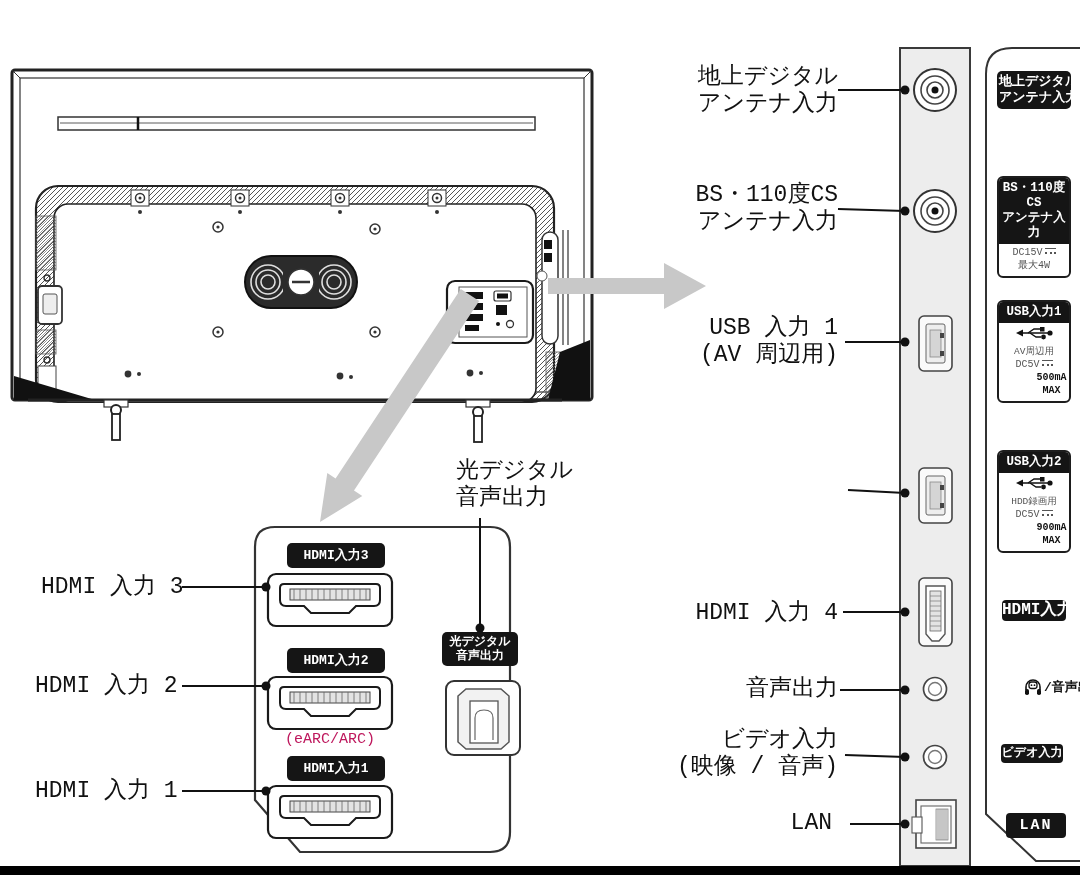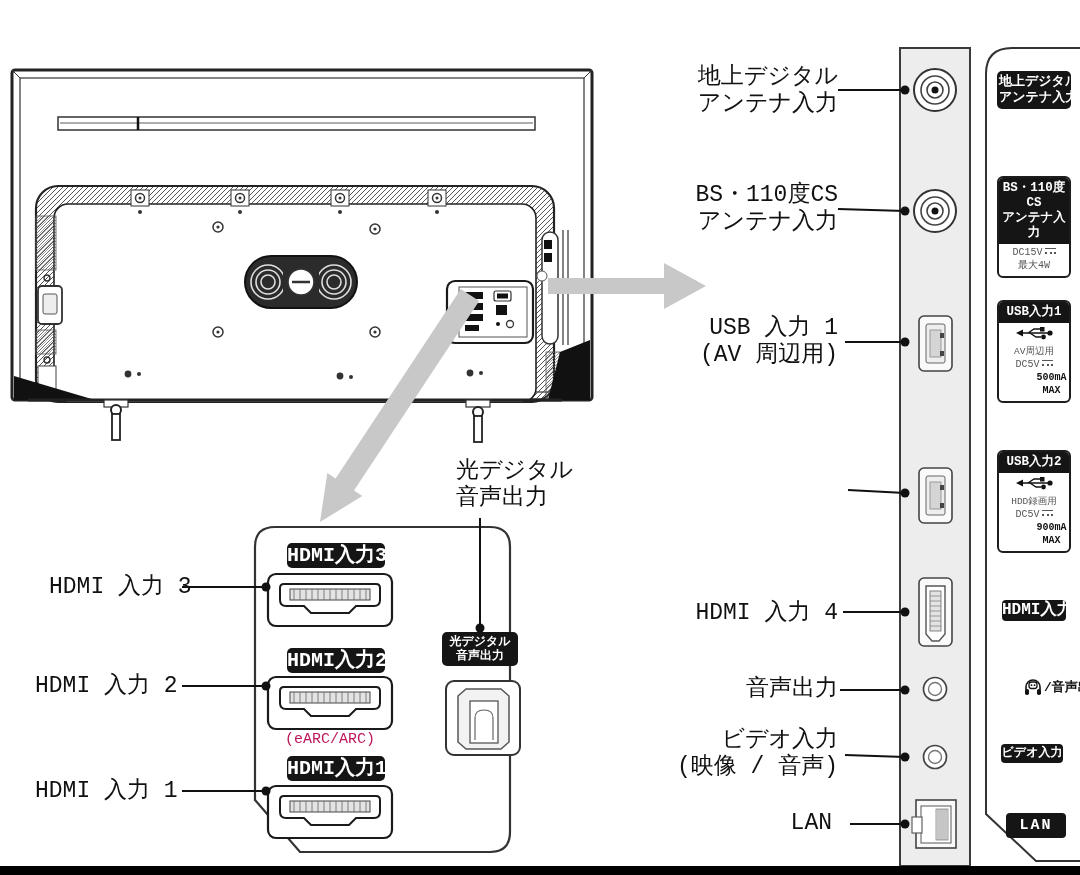--- a/index.html
+++ b/index.html
@@ -3,21 +3,21 @@
 <meta charset="utf-8">
 <style>
   html,body{margin:0;padding:0;background:#fff;}
   #stage{position:relative;width:1080px;height:875px;background:#fff;overflow:hidden;
          font-family:Liberation Mono, monospace;color:#111;}
   .abs{position:absolute;}
   .lbl{position:absolute;font-size:23px;line-height:27px;color:#111;white-space:nowrap;font-weight:500;}
   .lbl.ra{text-align:right;}
   .bdg{position:absolute;background:#151515;color:#fff;font-weight:bold;text-align:center;
        border-radius:5px;white-space:nowrap;}
-  .bdg.big{width:98px;font-size:20px;line-height:25px;height:25px;}
+  .bdg.big{width:98px;font-size:13px;line-height:25px;height:25px;}
   .bdg.two{font-size:13px;line-height:16px;padding:3px 2px;}
   .note{position:absolute;font-size:15px;color:#be185d;text-align:center;white-space:nowrap;}
   .unit{position:absolute;border:2px solid #1d1d1d;border-radius:6px;overflow:hidden;background:#fff;text-align:center;}
   .unit .hd{background:#151515;color:#fff;font-weight:bold;font-size:12.5px;line-height:15px;padding:3px 1px;}
   .unit .bd{padding:2px 1px 4px;font-size:10px;line-height:13px;color:#555;}
   .unit .bd .max{color:#111;font-weight:600;font-size:10px;margin-left:35px;}
   .dc{display:inline-block;width:11px;height:9px;position:relative;margin-left:2px;vertical-align:-1px;}
   .dc::before{content:"";position:absolute;left:0;right:0;top:1px;border-top:1.6px solid currentColor;}
   .dc::after{content:"";position:absolute;left:0;right:0;top:5px;border-top:2px dotted currentColor;}
   .audiorow{position:absolute;display:flex;align-items:center;gap:1px;font-size:13px;font-weight:600;color:#111;white-space:nowrap;}
@@ -297,21 +297,21 @@
     <div>音声出力</div>
   </div>
   <div class="lbl ra" style="right:242px;top:727px">
     <div>ビデオ入力</div>
       <div>(映像 / 音声)</div>
   </div>
   <div class="lbl ra" style="right:248px;top:810px">
     <div>LAN</div>
   </div>
 
-  <div class="lbl" style="left:49px;top:574px">
+  <div class="lbl" style="left:41px;top:574px">
     <div>HDMI 入力 3</div>
   </div>
   <div class="lbl" style="left:35px;top:673px">
     <div>HDMI 入力 2</div>
   </div>
   <div class="lbl" style="left:35px;top:778px">
     <div>HDMI 入力 1</div>
   </div>
   <div class="lbl" style="left:456px;top:458px">
     <div>光デジタル</div>

